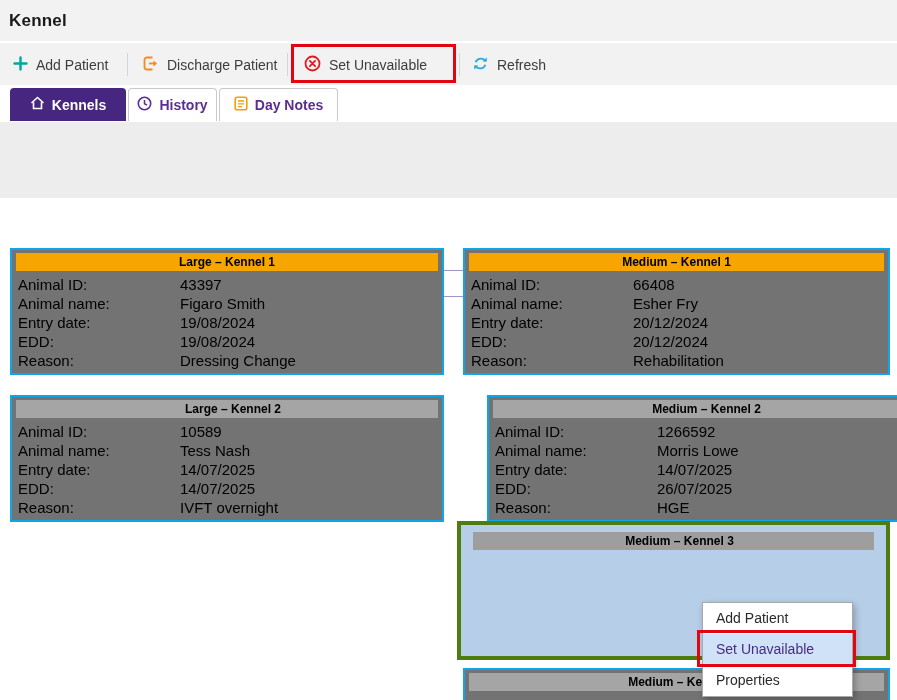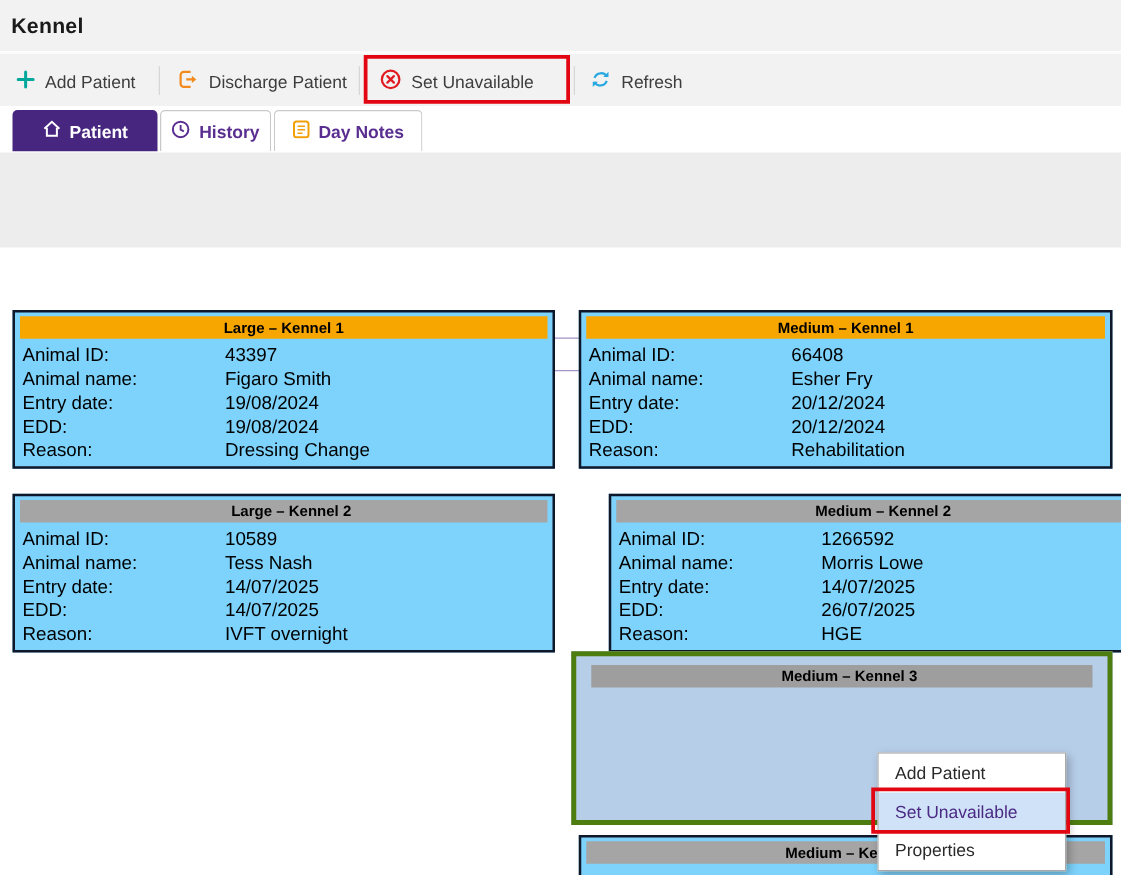--- a/index.html
+++ b/index.html
@@ -53,21 +53,21 @@
     background:#fff; border:1px solid #a393c6; cursor:pointer;
   }
   .dd .ddval { flex:1; font-size:14px; color:#1c1c1c; padding:0 8px; display:flex; align-items:center; }
   .dd .ddbtn { width:23px; background:#e9e3f4; border-left:1px solid #a393c6; display:flex; align-items:center; justify-content:center; }
 
   
   .colband { position:absolute; left:0; top:198px; width:897px; height:44px; background:#e4e4e4; }
   .colhead { position:absolute; top:0; height:44px; line-height:44px; text-align:center; font-size:18px; font-weight:bold; color:#141414; }
 
   
-  .card { position:absolute; background:#7dd3fc; border:2px solid #0f172a; z-index:1; }
+  .card { position:absolute; background:#737373; border:2px solid #0ea5e9; z-index:1; }
   .chead {
     margin:3px 4px 3px; height:18px; line-height:18px;
     text-align:center; font-size:12px; font-weight:bold; color:#000;
   }
   .chead.orange { background:#f7a600; }
   .chead.gray   { background:#a5a5a5;padding-left:12px; }
   .cbody { padding:1px 0 0 6px; }
   .crow { display:flex; font-size:15px; line-height:19px; color:#000; }
   .crow .lbl { width:122px; flex:0 0 122px; }
   .crow .val { flex:1;margin-left:40px; }
@@ -145,21 +145,21 @@
   </div>
 
   <div class="tabsrow">
     <div class="tab active" style="left:10px; width:116px;">
       <span>
         <svg width="15" height="14" viewBox="0 0 15 14">
           <path d="M1.5 7L7.5 1.5 13.5 7" fill="none" stroke="#fff" stroke-width="1.6"></path>
           <path d="M3.5 6.2V12.5H11.5V6.2" fill="none" stroke="#fff" stroke-width="1.6"></path>
         </svg>
       </span>
-      <span>Patient</span>
+      <span>Kennels</span>
     </div>
     <div class="tab inactive" style="left:128px; width:89px;">
       <span>
         <svg width="15" height="15" viewBox="0 0 15 15">
           <circle cx="7.5" cy="7.5" r="6.2" fill="none" stroke="#5a2e91" stroke-width="1.6"></circle>
           <path d="M7.5 4v3.7l2.6 1.4" fill="none" stroke="#5a2e91" stroke-width="1.5"></path>
         </svg>
       </span>
       <span>History</span>
     </div>

